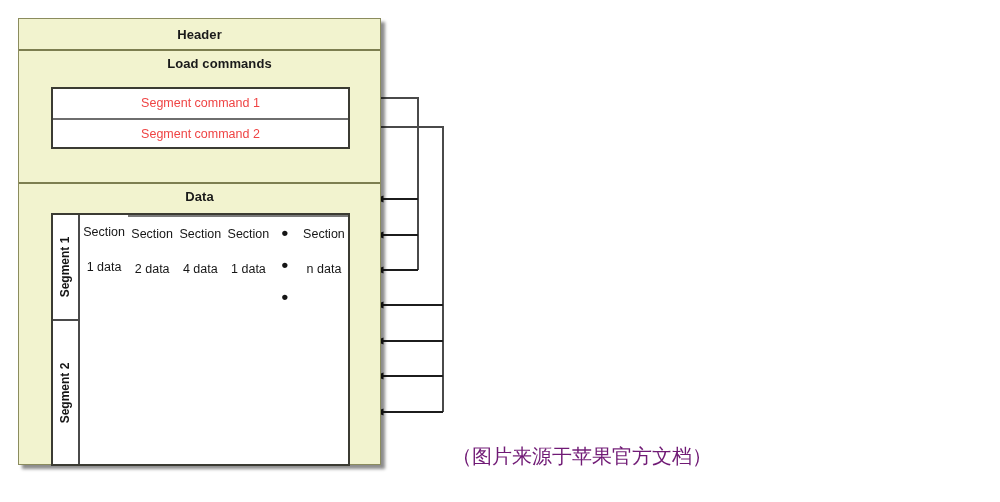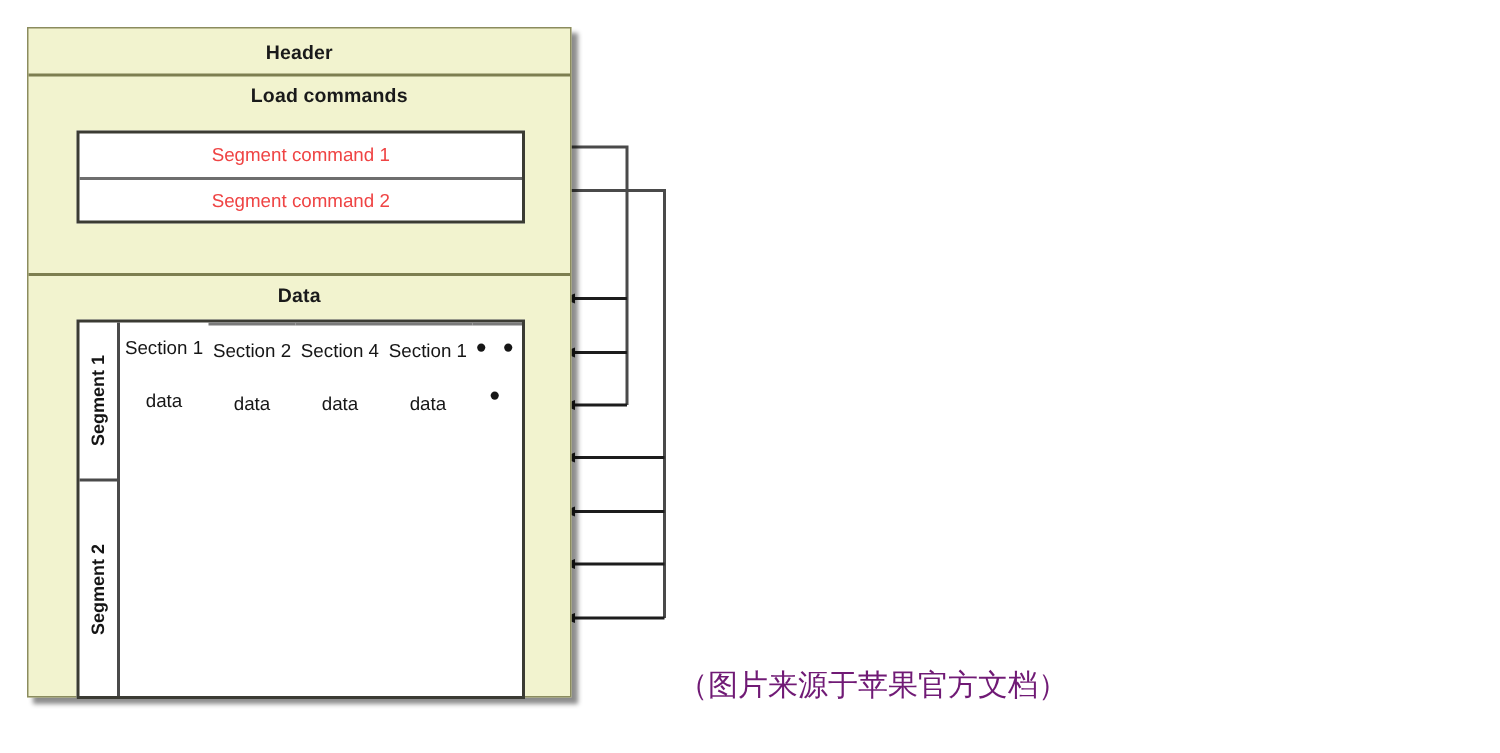--- a/index.html
+++ b/index.html
@@ -242,20 +242,21 @@
           <span>Segment 2</span>
         </div>
       </div>
 
       <div class="sections-col">
         <div class="section-row">Section 1 data</div>
         <div class="section-row">Section 2 data</div>
         <div class="section-row">Section 4 data</div>
         <div class="section-row">Section 1 data</div>
         <div class="section-row ellipsis">• • •</div>
+        <div class="section-row">Section n data</div>
       </div>
 
     </div>
   </div>
 
   <div class="caption">（图片来源于苹果官方文档）</div>
 
 </div>
 
 </body></html>

